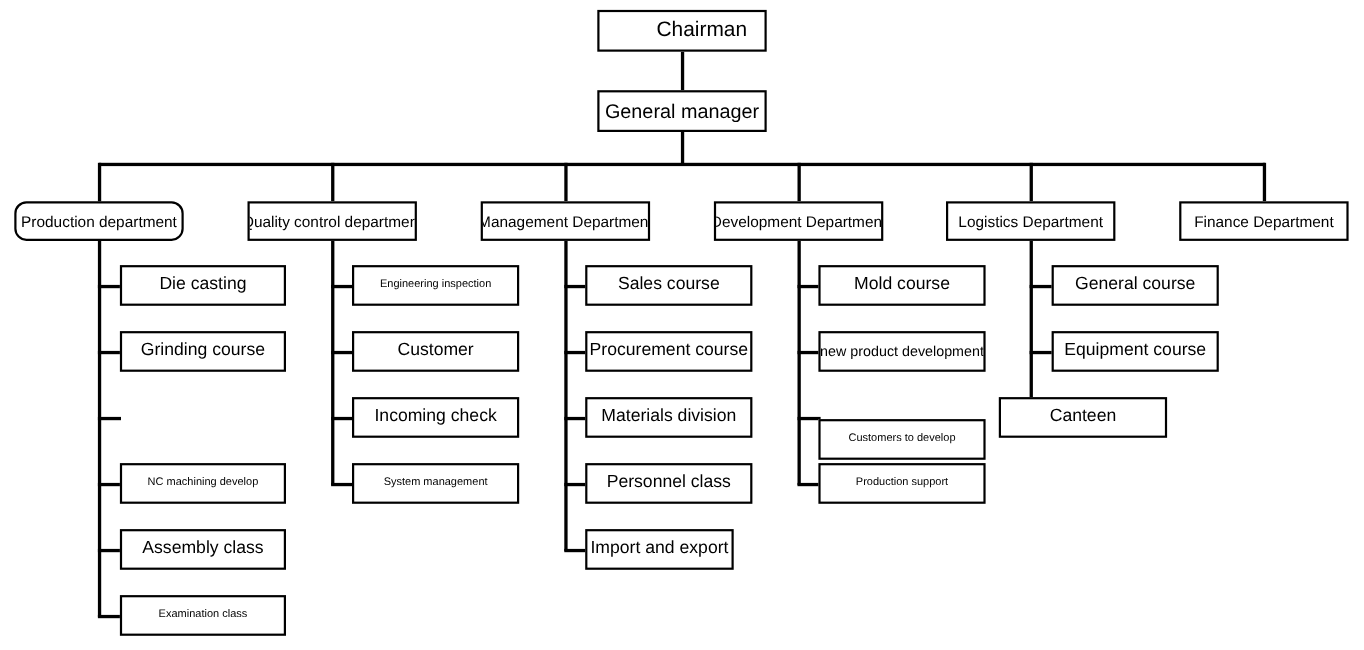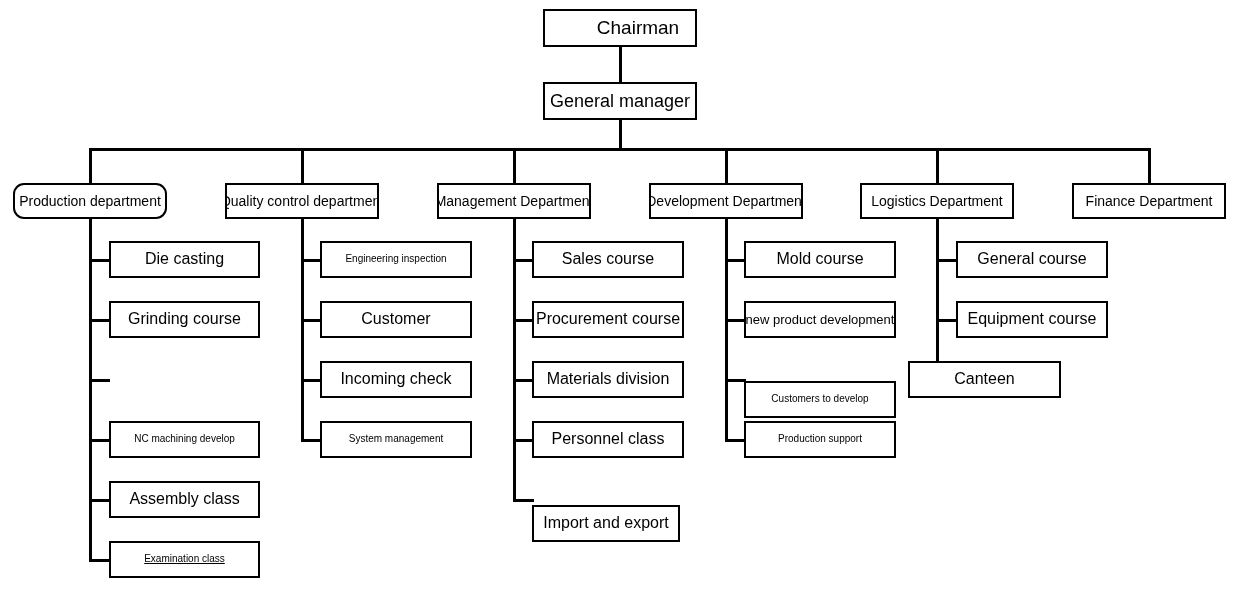--- a/index.html
+++ b/index.html
@@ -121,21 +121,21 @@
   </div>
   <div class="node leaf" style="left:109px; top:301px; width:151px; height:37px;">
     <span>Grinding course</span>
   </div>
   <div class="node leaf tight" style="left:109px; top:421px; width:151px; height:37px;">
     <span>NC machining develop</span>
   </div>
   <div class="node leaf" style="left:109px; top:481px; width:151px; height:37px;">
     <span>Assembly class</span>
   </div>
-  <div class="node leaf tight" style="left:109px; top:541px; width:151px; height:37px;text-decoration:underline;">
+  <div class="node leaf tight" style="left:109px; top:541px; width:151px; height:37px;">
     <span>Examination class</span>
   </div>
 
   <div class="connector v" style="left:301px; top:219px; height:222px;"></div>
   <div class="connector h" style="left:301px; top:259px; width:21px;"></div>
   <div class="connector h" style="left:301px; top:319px; width:21px;"></div>
   <div class="connector h" style="left:301px; top:379px; width:21px;"></div>
   <div class="connector h" style="left:301px; top:439px; width:21px;"></div>
 
   <div class="node leaf tight" style="left:320px; top:241px; width:152px; height:37px;">
@@ -163,21 +163,21 @@
   </div>
   <div class="node leaf" style="left:532px; top:301px; width:152px; height:37px;">
     <span>Procurement course</span>
   </div>
   <div class="node leaf" style="left:532px; top:361px; width:152px; height:37px;">
     <span>Materials division</span>
   </div>
   <div class="node leaf" style="left:532px; top:421px; width:152px; height:37px;">
     <span>Personnel class</span>
   </div>
-  <div class="node leaf" style="left:532px; top:481px; width:148px; height:37px;margin-top:24px;">
+  <div class="node leaf" style="left:532px; top:481px; width:135px; height:37px;">
     <span>Import and export</span>
   </div>
 
   <div class="connector v" style="left:725px; top:219px; height:222px;"></div>
   <div class="connector h" style="left:725px; top:259px; width:21px;"></div>
   <div class="connector h" style="left:725px; top:319px; width:21px;"></div>
   <div class="connector h" style="left:725px; top:379px; width:21px;"></div>
   <div class="connector h" style="left:725px; top:439px; width:21px;"></div>
 
   <div class="node leaf" style="left:744px; top:241px; width:152px; height:37px;">

